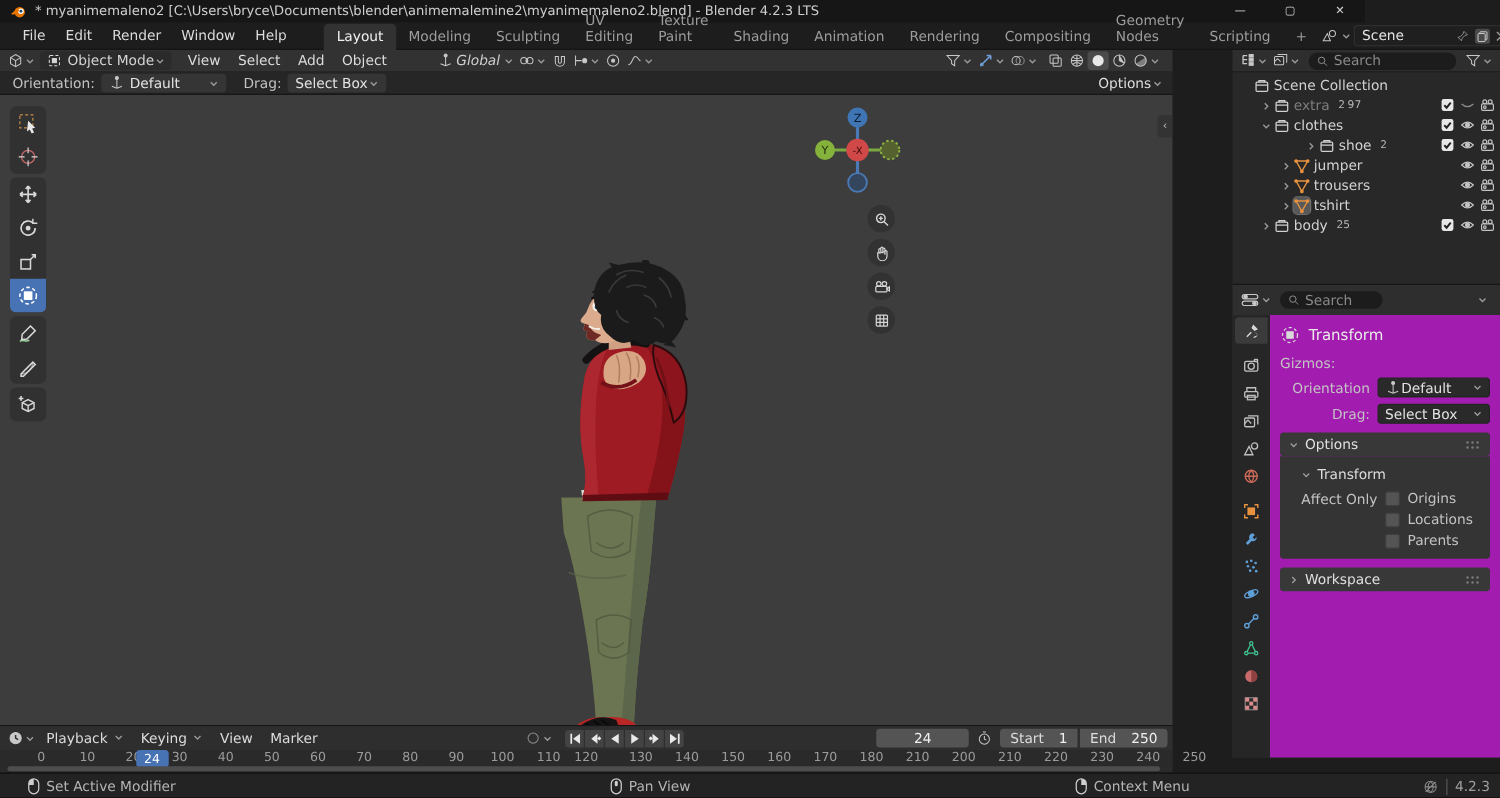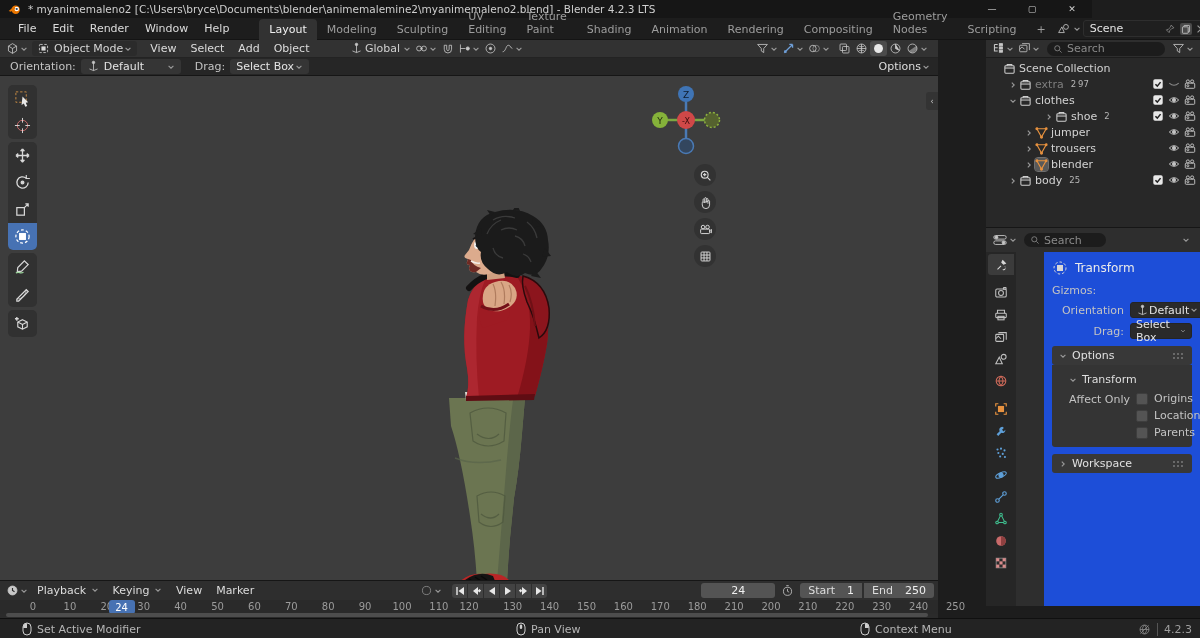--- a/index.html
+++ b/index.html
@@ -30,21 +30,21 @@
   .sic.box { background:#4a4a4a; border-radius:2px; padding:1px; }
 
   
   .vpcol { position:absolute; left:0; top:40px; width:938px; }
   .rightcol { position:absolute; left:986px; top:40px; width:214px; }
 
   
   .vphead { height:18px; background:#323232; display:flex; align-items:center; position:relative; border-bottom:1px solid #232323;}
   .vphead .menu { padding:2px 7px; }
   .modepill { display:flex; align-items:center; background:#2b2b2b; border-radius:3px; height:15px; padding:0 5px; margin:0 6px 0 2px; }
-  .hgrp { position:absolute; display:flex; align-items:center; }
+  .hgrp { position:absolute; display:flex; align-items:center;font-style:italic; }
   .icbtn { display:flex; align-items:center; padding:1px 2px; border-radius:3px; color:#cfcfcf; }
   .icbtn.active { background:#4b4b4b; }
   .ic { width:13px; height:13px; display:inline-block; }
   .chev { width:8px; height:8px; color:#9a9a9a; margin-left:1px; }
 
   
   .toolset { height:18px; background:#262626; display:flex; align-items:center; position:relative; border-bottom:1px solid #161616; }
   .lab { color:#c3c3c3; margin:0 5px; }
   .dd { display:flex; align-items:center; background:#353535; border-radius:3px; height:15px; padding:0 6px; color:#e3e3e3; }
   .dd .ic { margin-right:4px; }
@@ -81,21 +81,21 @@
   .otoggles .ic { width:12px; height:12px; color:#c2c2c2; }
 
   
   .props { height:378px; background:#2e2e2e; position:relative; }
   .phead { height:24px; display:flex; align-items:center; padding:0 4px; }
   .ptabs { position:absolute; left:0; top:24px; bottom:0; width:30px; background:#262626; display:flex; flex-direction:column; align-items:center; padding-top:2px; }
   .ptab { width:26px; height:21px; display:flex; align-items:center; justify-content:center; border-radius:3px 0 0 3px; margin-bottom:1px; }
   .ptab svg { width:14px; height:14px; }
   .ptab.active { background:#3b3b3b; }
   .ptab.gap { margin-top:6px; }
-  .pmain { position:absolute; left:30px; right:0; top:24px; bottom:0; background:#1d4ed8; padding:6px 8px 12px 8px;margin-left:28px; }
+  .pmain { position:absolute; left:30px; right:0; top:24px; bottom:0; background:#a21caf; padding:6px 8px 12px 8px; }
   .prow { display:flex; align-items:center; margin-bottom:5px; }
   .ptitle { font-size:12px; color:#eaeaea; margin-left:7px; }
   .plab { color:#c3c3c3; }
   .pright { width:72px; text-align:right; margin-right:6px; color:#c3c3c3; flex:0 0 auto;}
   .pdd { flex:1; display:flex; align-items:center; background:#2a2a2a; border:1px solid #242424; border-radius:3px; height:16px; padding:0 5px; color:#e3e3e3; }
   .pdd .spring { flex:1; }
   .section { background:#383838; border-radius:3px; height:19px; display:flex; align-items:center; padding:0 6px; margin:7px 0 0 0; color:#e0e0e0; }
   .section .grip { margin-left:auto; color:#7a7a7a; }
   .subsec { display:flex; align-items:center; padding:6px 0 2px 10px; color:#dedede; }
   .cbrow { display:flex; align-items:center; margin-bottom:4px; }
@@ -902,21 +902,21 @@
         <div class="orow" style="padding-left: 38px;">
           <span class="exp"><svg class="chev" viewBox="0 0 10 10" style="transform:rotate(-90deg)">
               <path d="M2 3.5l3 3 3-3" fill="none" stroke="currentColor" stroke-width="1.4"></path>
             </svg></span>
           <span class="oic boxed"><svg viewBox="0 0 14 14" fill="none" stroke="#e8923f" stroke-width="1.2">
               <path d="M2 3h10L7 12z"></path>
               <circle cx="2" cy="3" r="1" fill="#e8923f"></circle>
               <circle cx="12" cy="3" r="1" fill="#e8923f"></circle>
               <circle cx="7" cy="12" r="1" fill="#e8923f"></circle>
             </svg></span>
-          <span class="olabel">blender</span>
+          <span class="olabel">tshirt</span>
           <span class="obadges">
             <span class="badge">
               <svg viewBox="0 0 14 14" fill="none" stroke="#35b87e" stroke-width="1.1">
                 <path d="M7 3L3 11h8z"></path>
                 <circle cx="7" cy="3" r="1.4" fill="#282828" stroke="#35b87e"></circle>
                 <circle cx="3" cy="11" r="1.4" fill="#282828" stroke="#35b87e"></circle>
                 <circle cx="11" cy="11" r="1.4" fill="#282828" stroke="#35b87e"></circle>
               </svg>
             </span>
           </span>
@@ -1210,21 +1210,21 @@
         </svg>
       <span style="border-left:1px solid #555;padding-left:6px">4.2.3</span>
     </div>
   <div class="stitem" style="left: 22px;">
         <span class="ic"><svg viewBox="0 0 10 14" fill="none" stroke="#cfcfcf" stroke-width="1">
             <rect x="1" y="1" width="8" height="12" rx="4"></rect>
             <path d="M1.2 4.5A4 3.5 0 015 1.2V6H1.2z" fill="#cfcfcf" stroke="none"></path>
           </svg></span>
         <span>Set Active Modifier</span>
       </div>
-      <div class="stitem" style="left: 516px;">
+      <div class="stitem" style="left: 488px;">
         <span class="ic"><svg viewBox="0 0 10 14" fill="none" stroke="#cfcfcf" stroke-width="1">
             <rect x="1" y="1" width="8" height="12" rx="4"></rect>
             <rect x="3.8" y="2.5" width="2.4" height="4.5" rx="1.2" fill="#cfcfcf" stroke="none"></rect>
           </svg></span>
         <span>Pan View</span>
       </div>
       <div class="stitem" style="left: 860px;">
         <span class="ic"><svg viewBox="0 0 10 14" fill="none" stroke="#cfcfcf" stroke-width="1">
             <rect x="1" y="1" width="8" height="12" rx="4"></rect>
             <path d="M8.8 4.5A4 3.5 0 005 1.2V6h3.8z" fill="#cfcfcf" stroke="none"></path>

